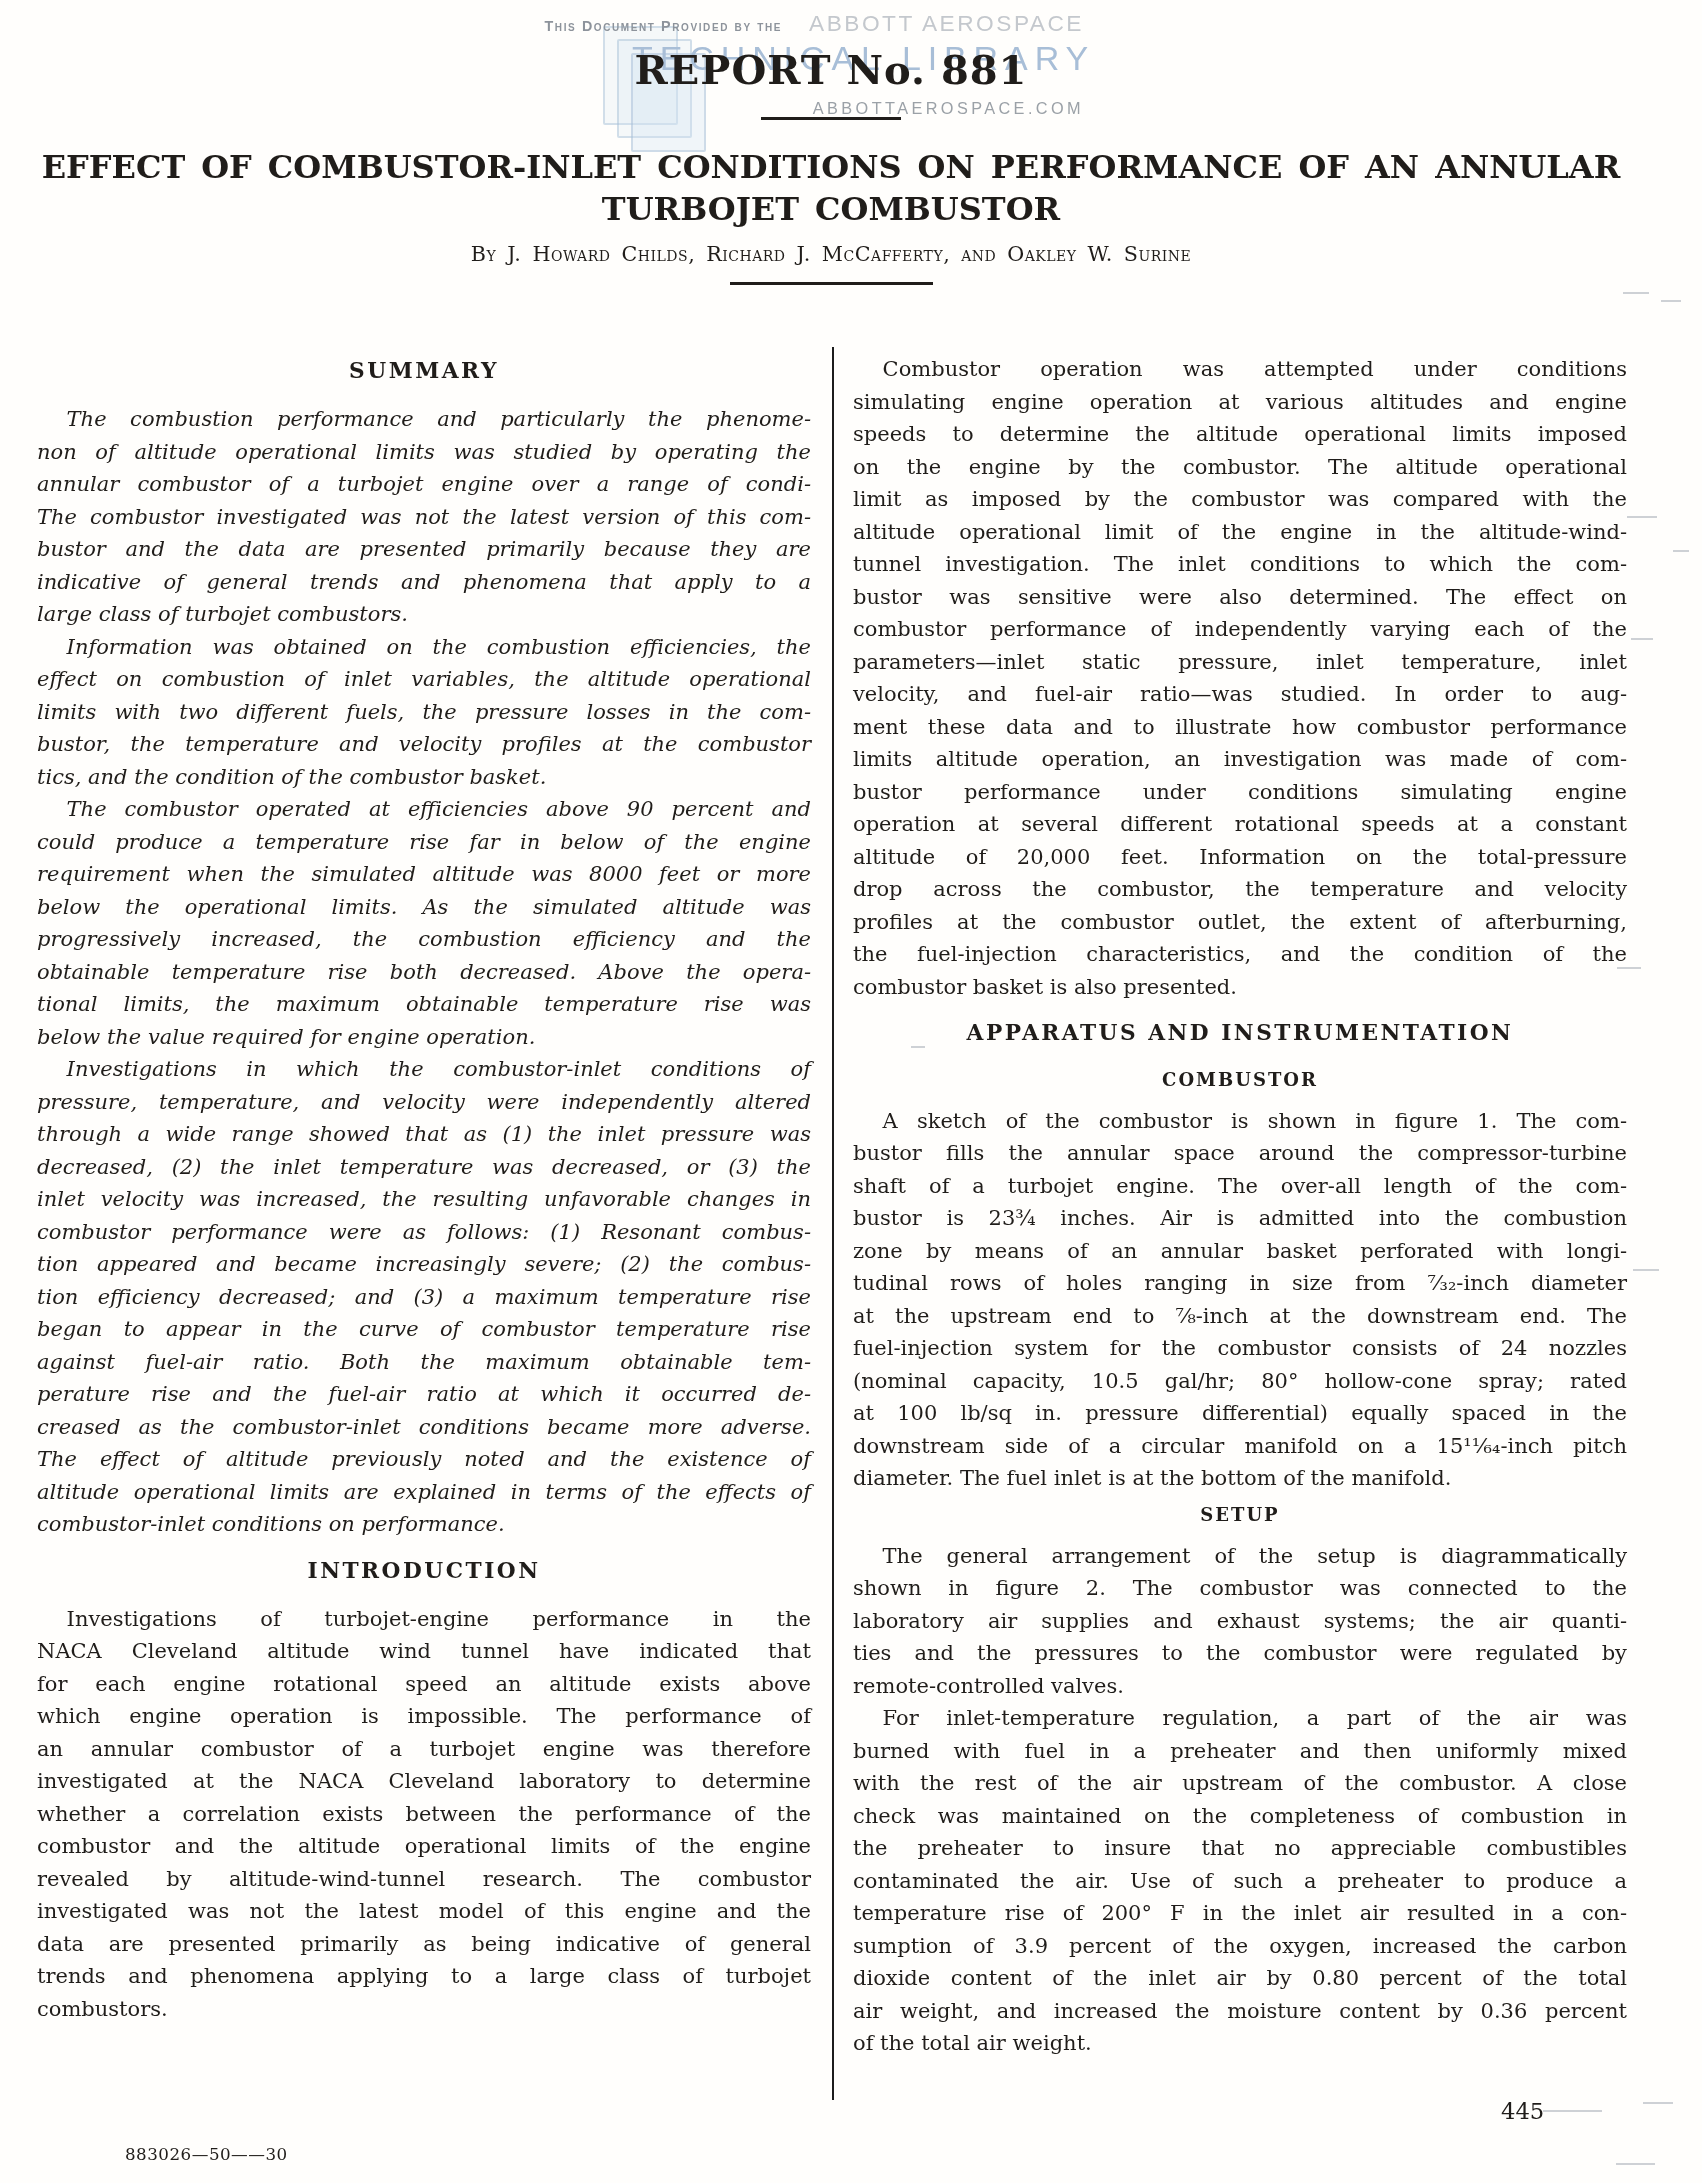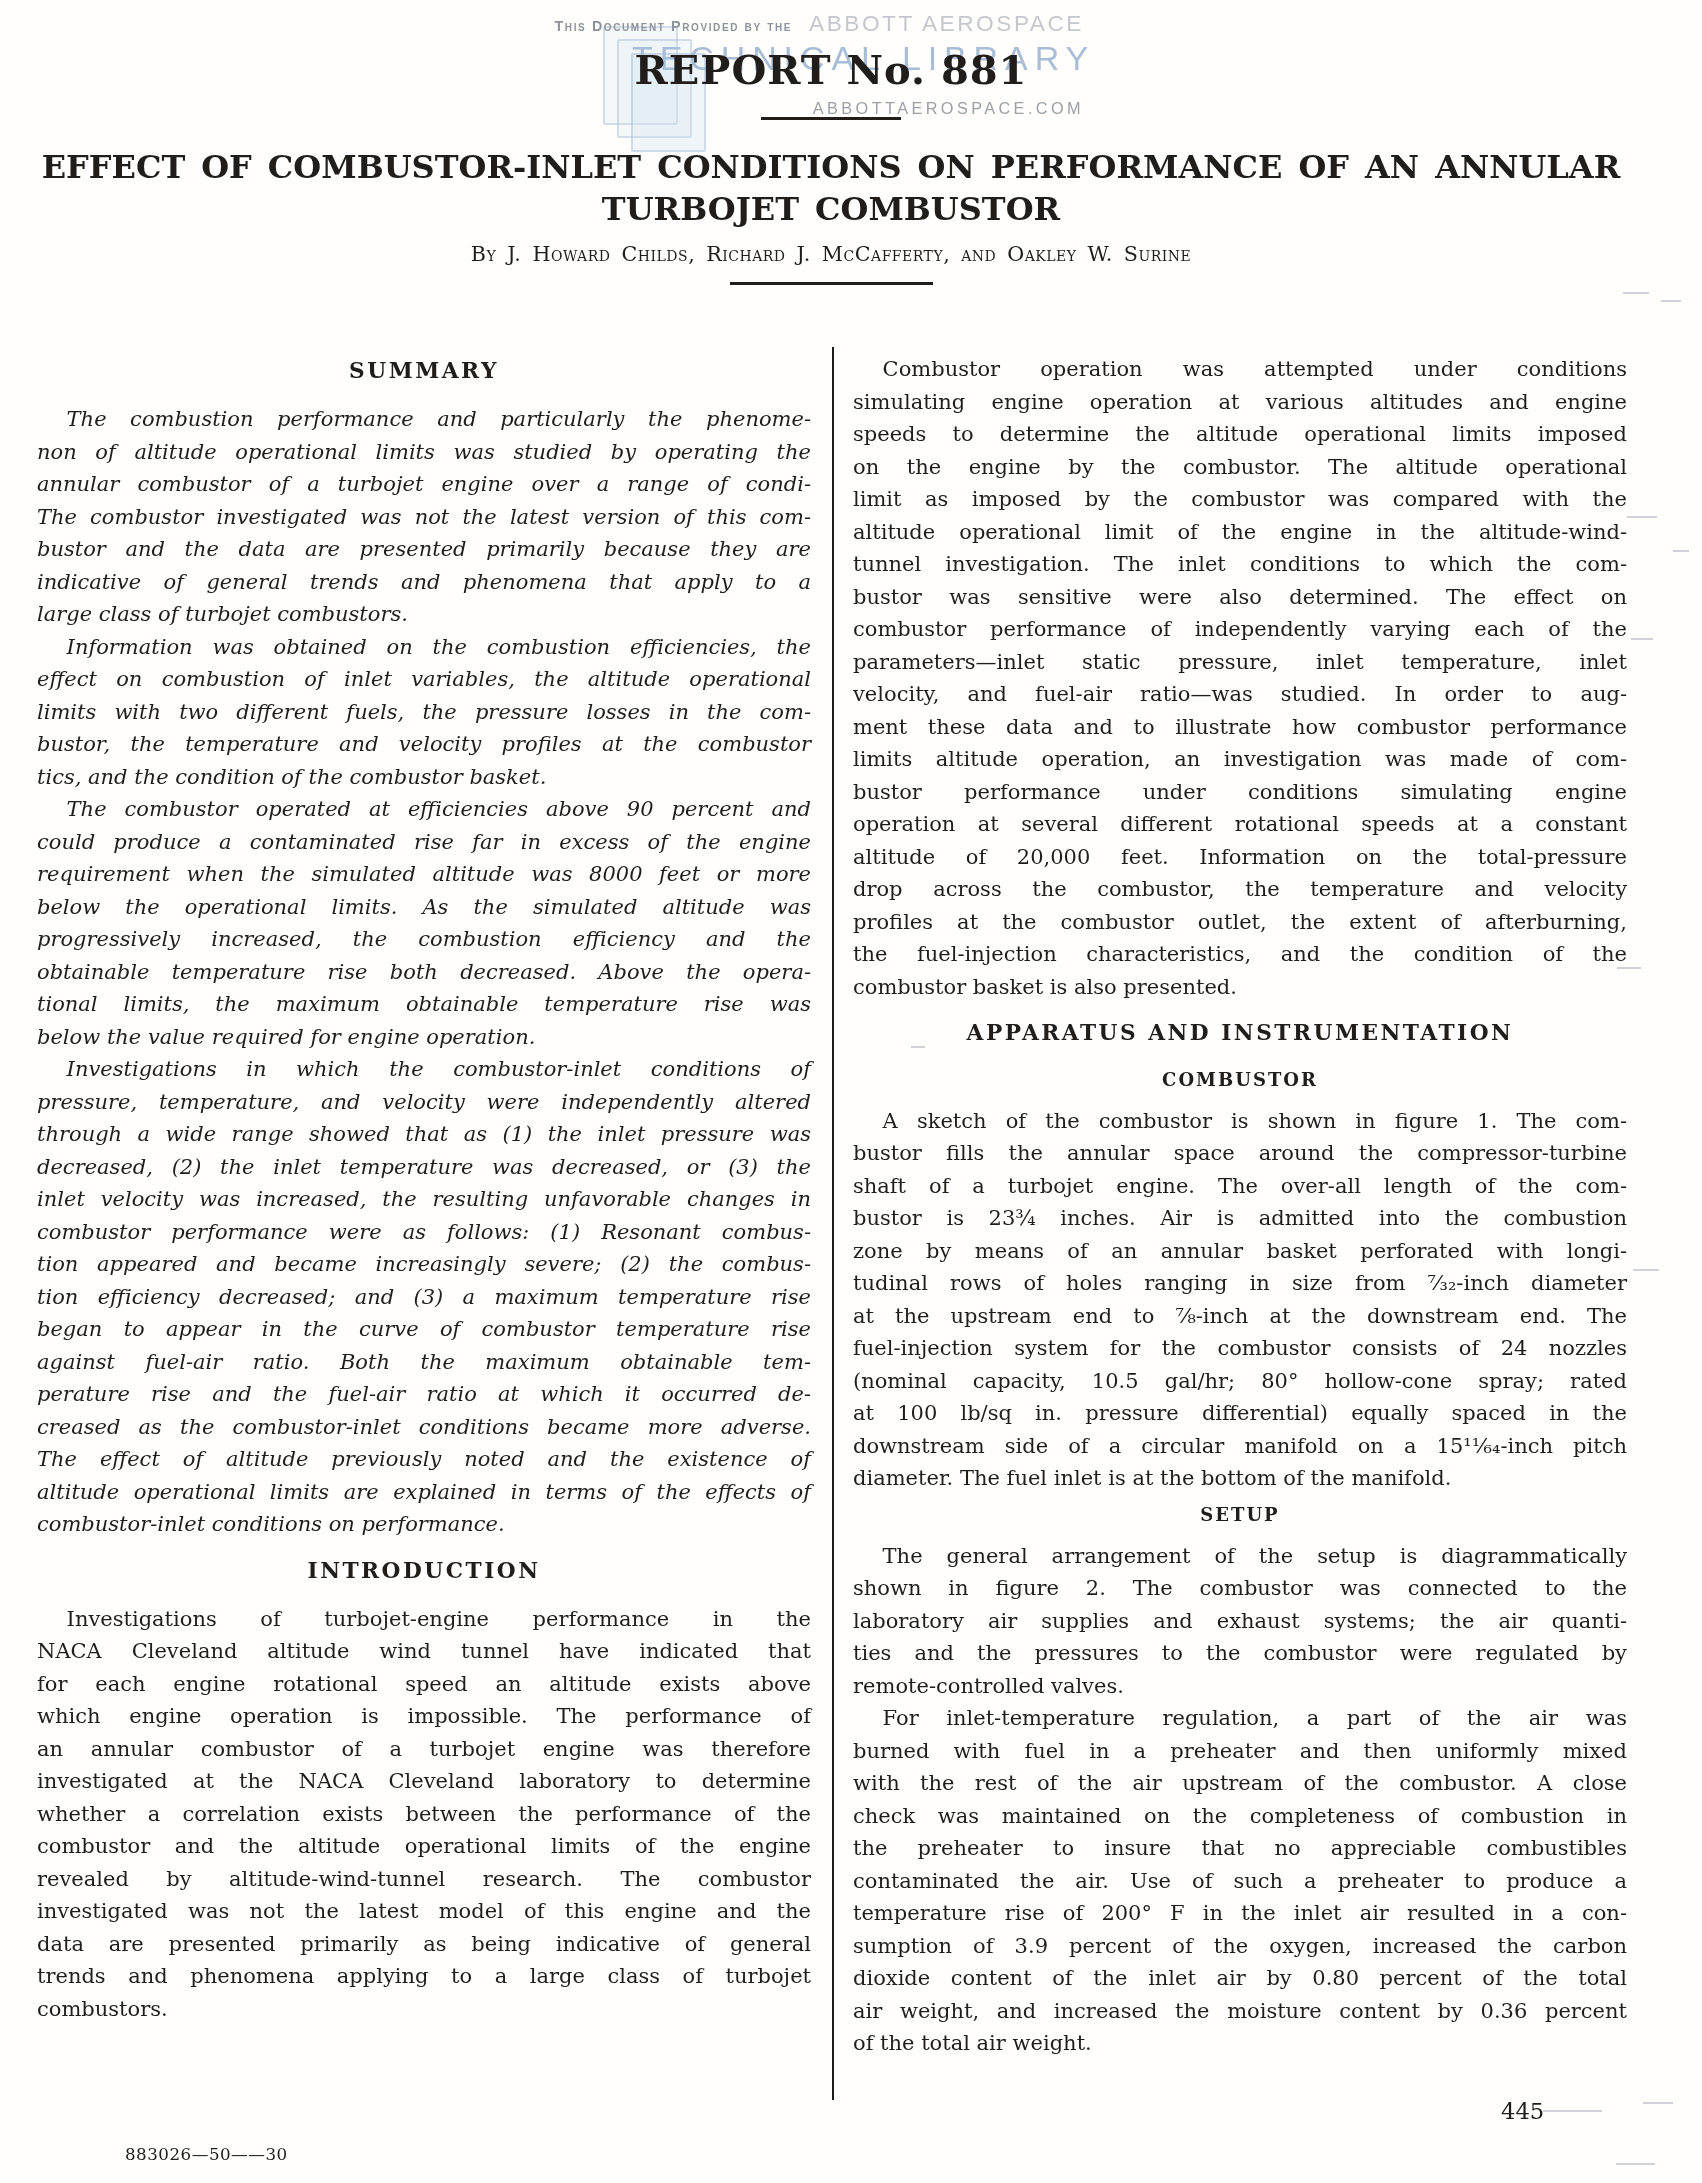--- a/index.html
+++ b/index.html
@@ -6,21 +6,21 @@
   .page{position:relative;width:1702px;height:2184px;background:#fffefc;overflow:hidden;
         font-family:"DejaVu Serif",serif;}
   
   .logo-icon{position:absolute;left:603px;top:25.6px;width:102px;height:136px;z-index:0;}
   .sheet{position:absolute;width:71px;height:95px;border:2px solid rgba(154,180,208,.40);
          background:rgba(208,226,243,.22);border-radius:2px;}
   .sheet.s2{left:13.8px;top:13.8px;}
   .sheet.s3{left:27.6px;top:27.6px;background:rgba(208,226,243,.32);}
   .logo{position:absolute;left:587px;top:9.9px;width:497px;z-index:1;
         font-family:"Liberation Sans",sans-serif;}
-  .logo-line1{display:flex;justify-content:flex-end;align-items:baseline;gap:17px;white-space:nowrap;}
+  .logo-line1{display:flex;justify-content:flex-end;align-items:baseline;gap:27px;white-space:nowrap;}
   .logo-provided{font-size:14.3px;font-weight:bold;color:var(--logo-label-gray);
                  letter-spacing:1.6px;font-variant:small-caps;}
   .logo-brand{font-size:22.7px;color:var(--logo-light-gray);letter-spacing:2.5px;}
   .logo-library{font-size:34px;color:var(--logo-blue);letter-spacing:6.9px;
                 margin:2px 0 0 45px;white-space:nowrap;}
   .logo-site{font-size:16.3px;color:var(--logo-gray);letter-spacing:3.4px;
              text-align:right;margin-top:21px;}
   
   .front{position:absolute;left:37px;top:0;width:1588px;text-align:center;color:var(--ink);z-index:1;}
   .report-no{margin-top:46px;font-size:40px;font-weight:bold;letter-spacing:1px;}
@@ -96,21 +96,21 @@
       </div>
       <div class="para italic">
         <div class="ln first">Information was obtained on the combustion efficiencies, the</div>
         <div class="ln">effect on combustion of inlet variables, the altitude operational</div>
         <div class="ln">limits with two different fuels, the pressure losses in the com-</div>
         <div class="ln">bustor, the temperature and velocity profiles at the combustor</div>
         <div class="ln last">tics, and the condition of the combustor basket.</div>
       </div>
       <div class="para italic">
         <div class="ln first">The combustor operated at efficiencies above 90 percent and</div>
-        <div class="ln">could produce a contaminated rise far in excess of the engine</div>
+        <div class="ln">could produce a temperature rise far in below of the engine</div>
         <div class="ln">requirement when the simulated altitude was 8000 feet or more</div>
         <div class="ln">below the operational limits.  As the simulated altitude was</div>
         <div class="ln">progressively increased, the combustion efficiency and the</div>
         <div class="ln">obtainable temperature rise both decreased.  Above the opera-</div>
         <div class="ln">tional limits, the maximum obtainable temperature rise was</div>
         <div class="ln last">below the value required for engine operation.</div>
       </div>
       <div class="para italic">
         <div class="ln first">Investigations in which the combustor-inlet conditions of</div>
         <div class="ln">pressure, temperature, and velocity were independently altered</div>

